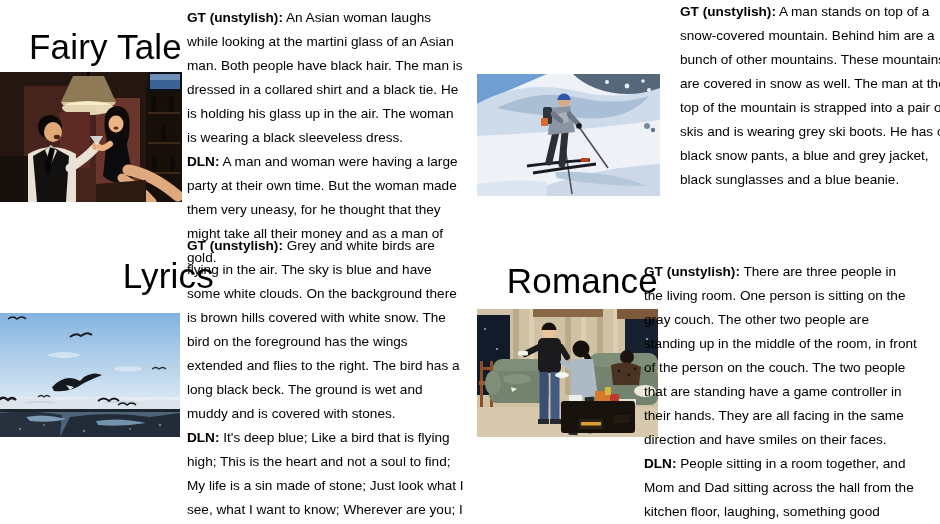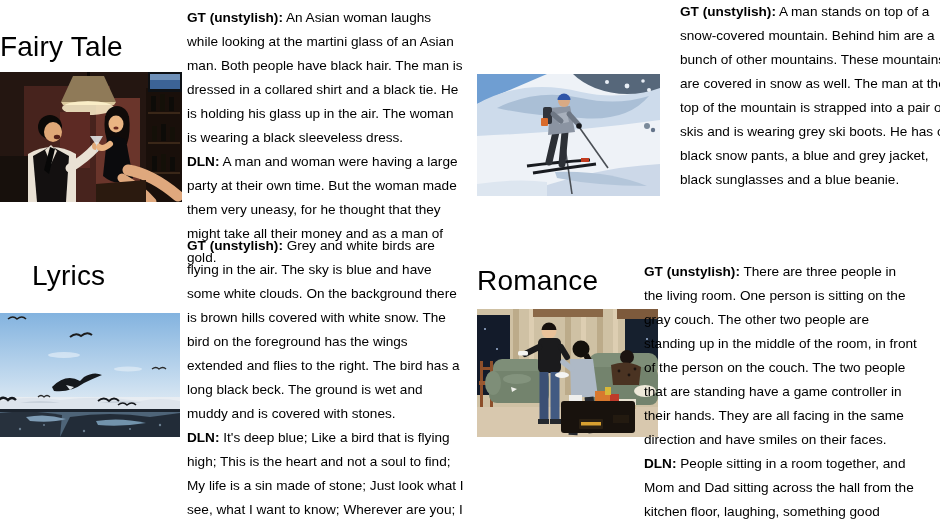--- a/index.html
+++ b/index.html
@@ -6,22 +6,22 @@
   #canvas{
     position:relative;
     width:940px;height:524px;
     background:#ffffff;
     overflow:hidden;
     font-family:"Liberation Sans", sans-serif;
     color:#000;
   }
   .style-label{
     position:absolute;
-    text-align:left;
-    font-size:28px;
+    text-align:right;
+    font-size:35px;
     line-height:32px;
     font-weight:400;
     color:#000;
     letter-spacing:0.2px;
     white-space:nowrap;
   }
   .photo{
     position:absolute;
     display:block;
   }

